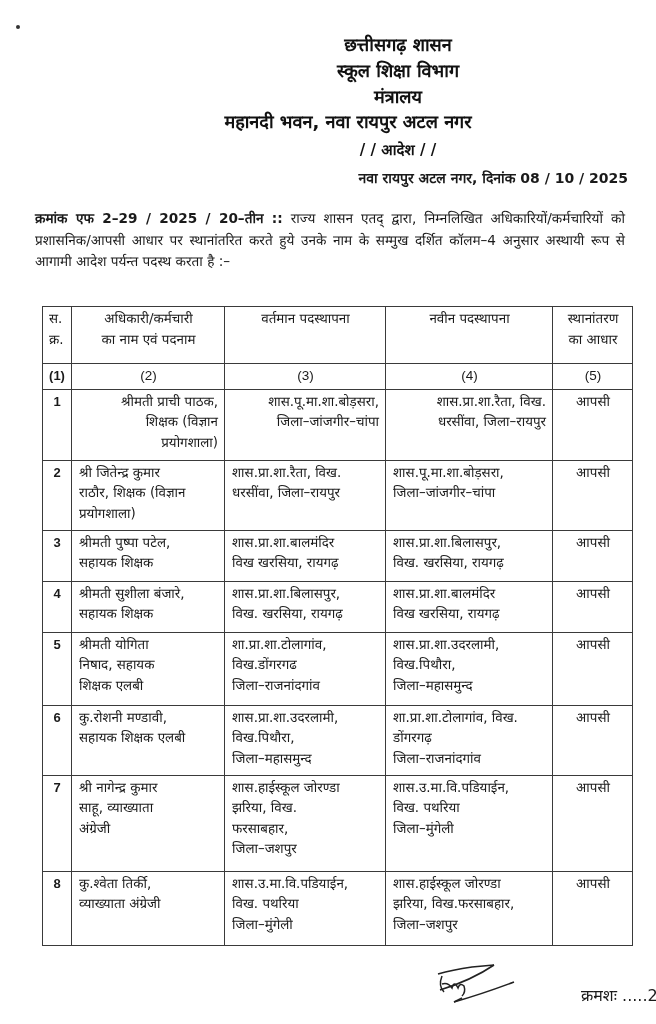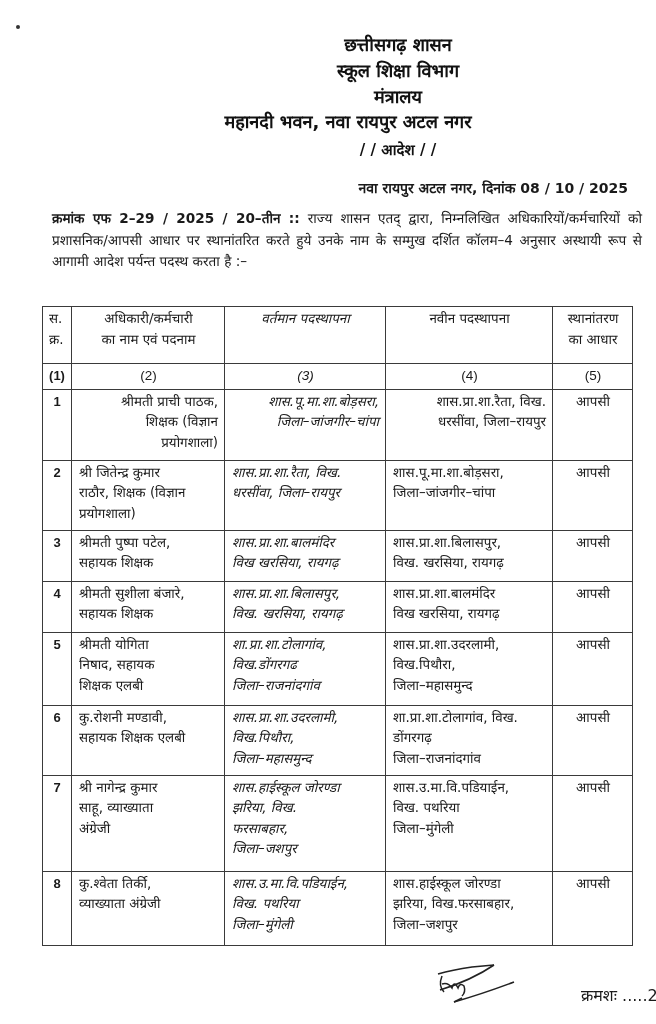--- a/index.html
+++ b/index.html
@@ -8,37 +8,37 @@
     font-family: "DejaVu Sans", "Liberation Sans", sans-serif;
     color: #1a1a1a;
   }
   .speck { position: absolute; left: 16px; top: 25px; width: 4px; height: 4px; border-radius: 50%; background: #333; }
   .hdr { position: absolute; left: 0; width: 656px; text-align: center; font-weight: bold; color: #111; }
   .h1 { top: 32px; font-size: 18px; left: 70px; }
   .h2 { top: 58px; font-size: 18px; left: 70px; }
   .h3 { top: 84px; font-size: 18px; left: 70px; }
   .h4 { top: 109px; font-size: 18px; left: 20px; }
   .h5 { top: 139px; font-size: 15px; left: 70px; }
-  .dateline { position: absolute; top: 178px; right: 28px; font-size: 14px; font-weight: bold; white-space: nowrap; }
-  .para { position: absolute; left: 52px; top: 208px; width: 590px; font-size: 13.6px; line-height: 21.5px; text-align: justify; }
+  .dateline { position: absolute; top: 168px; right: 28px; font-size: 14px; font-weight: bold; white-space: nowrap; }
+  .para { position: absolute; left: 35px; top: 208px; width: 590px; font-size: 13.6px; line-height: 21.5px; text-align: justify; }
   .para b { font-weight: bold; }
   table.orders {
     position: absolute; left: 42px; top: 306px; border-collapse: collapse;
     font-size: 13.4px; line-height: 20.5px; table-layout: fixed; width: 589px;
   }
   table.orders td, table.orders th {
     border: 1.3px solid #3a3a3a; vertical-align: top; padding: 2px 6px 2px 7px;
     font-weight: normal; text-align: left;
   }
   table.orders th { text-align: center; }
   table.orders th.c1 { text-align: left; padding-left: 6px; }
   table.orders .c1 { width: 18px; text-align: center; padding-left: 4px; padding-right: 4px; }
   table.orders td.c1 { font-family: "Liberation Sans", sans-serif; font-weight: bold; font-size: 13px; }
   table.orders .c2 { width: 139px; }
-  table.orders .c3 { width: 147px; font-style: italic; }
+  table.orders .c3 { width: 147px; }
   table.orders .c4 { width: 153px; margin-top: 31px; }
   table.orders .c5 { width: 66px; text-align: center; margin-top: 33px; }
   tr.hrow th { height: 52px; }
   tr.numrow td { text-align: center; font-family: "Liberation Sans", sans-serif; font-size: 13.5px; height: 19px; }
   tr.r1 td { height: 66px; text-align: right; }
   tr.r2 td { height: 65px; }
   tr.r3 td { height: 46px; }
   tr.r4 td { height: 46px; }
   tr.r5 td { height: 68px; }
   tr.r6 td { height: 65px; }

